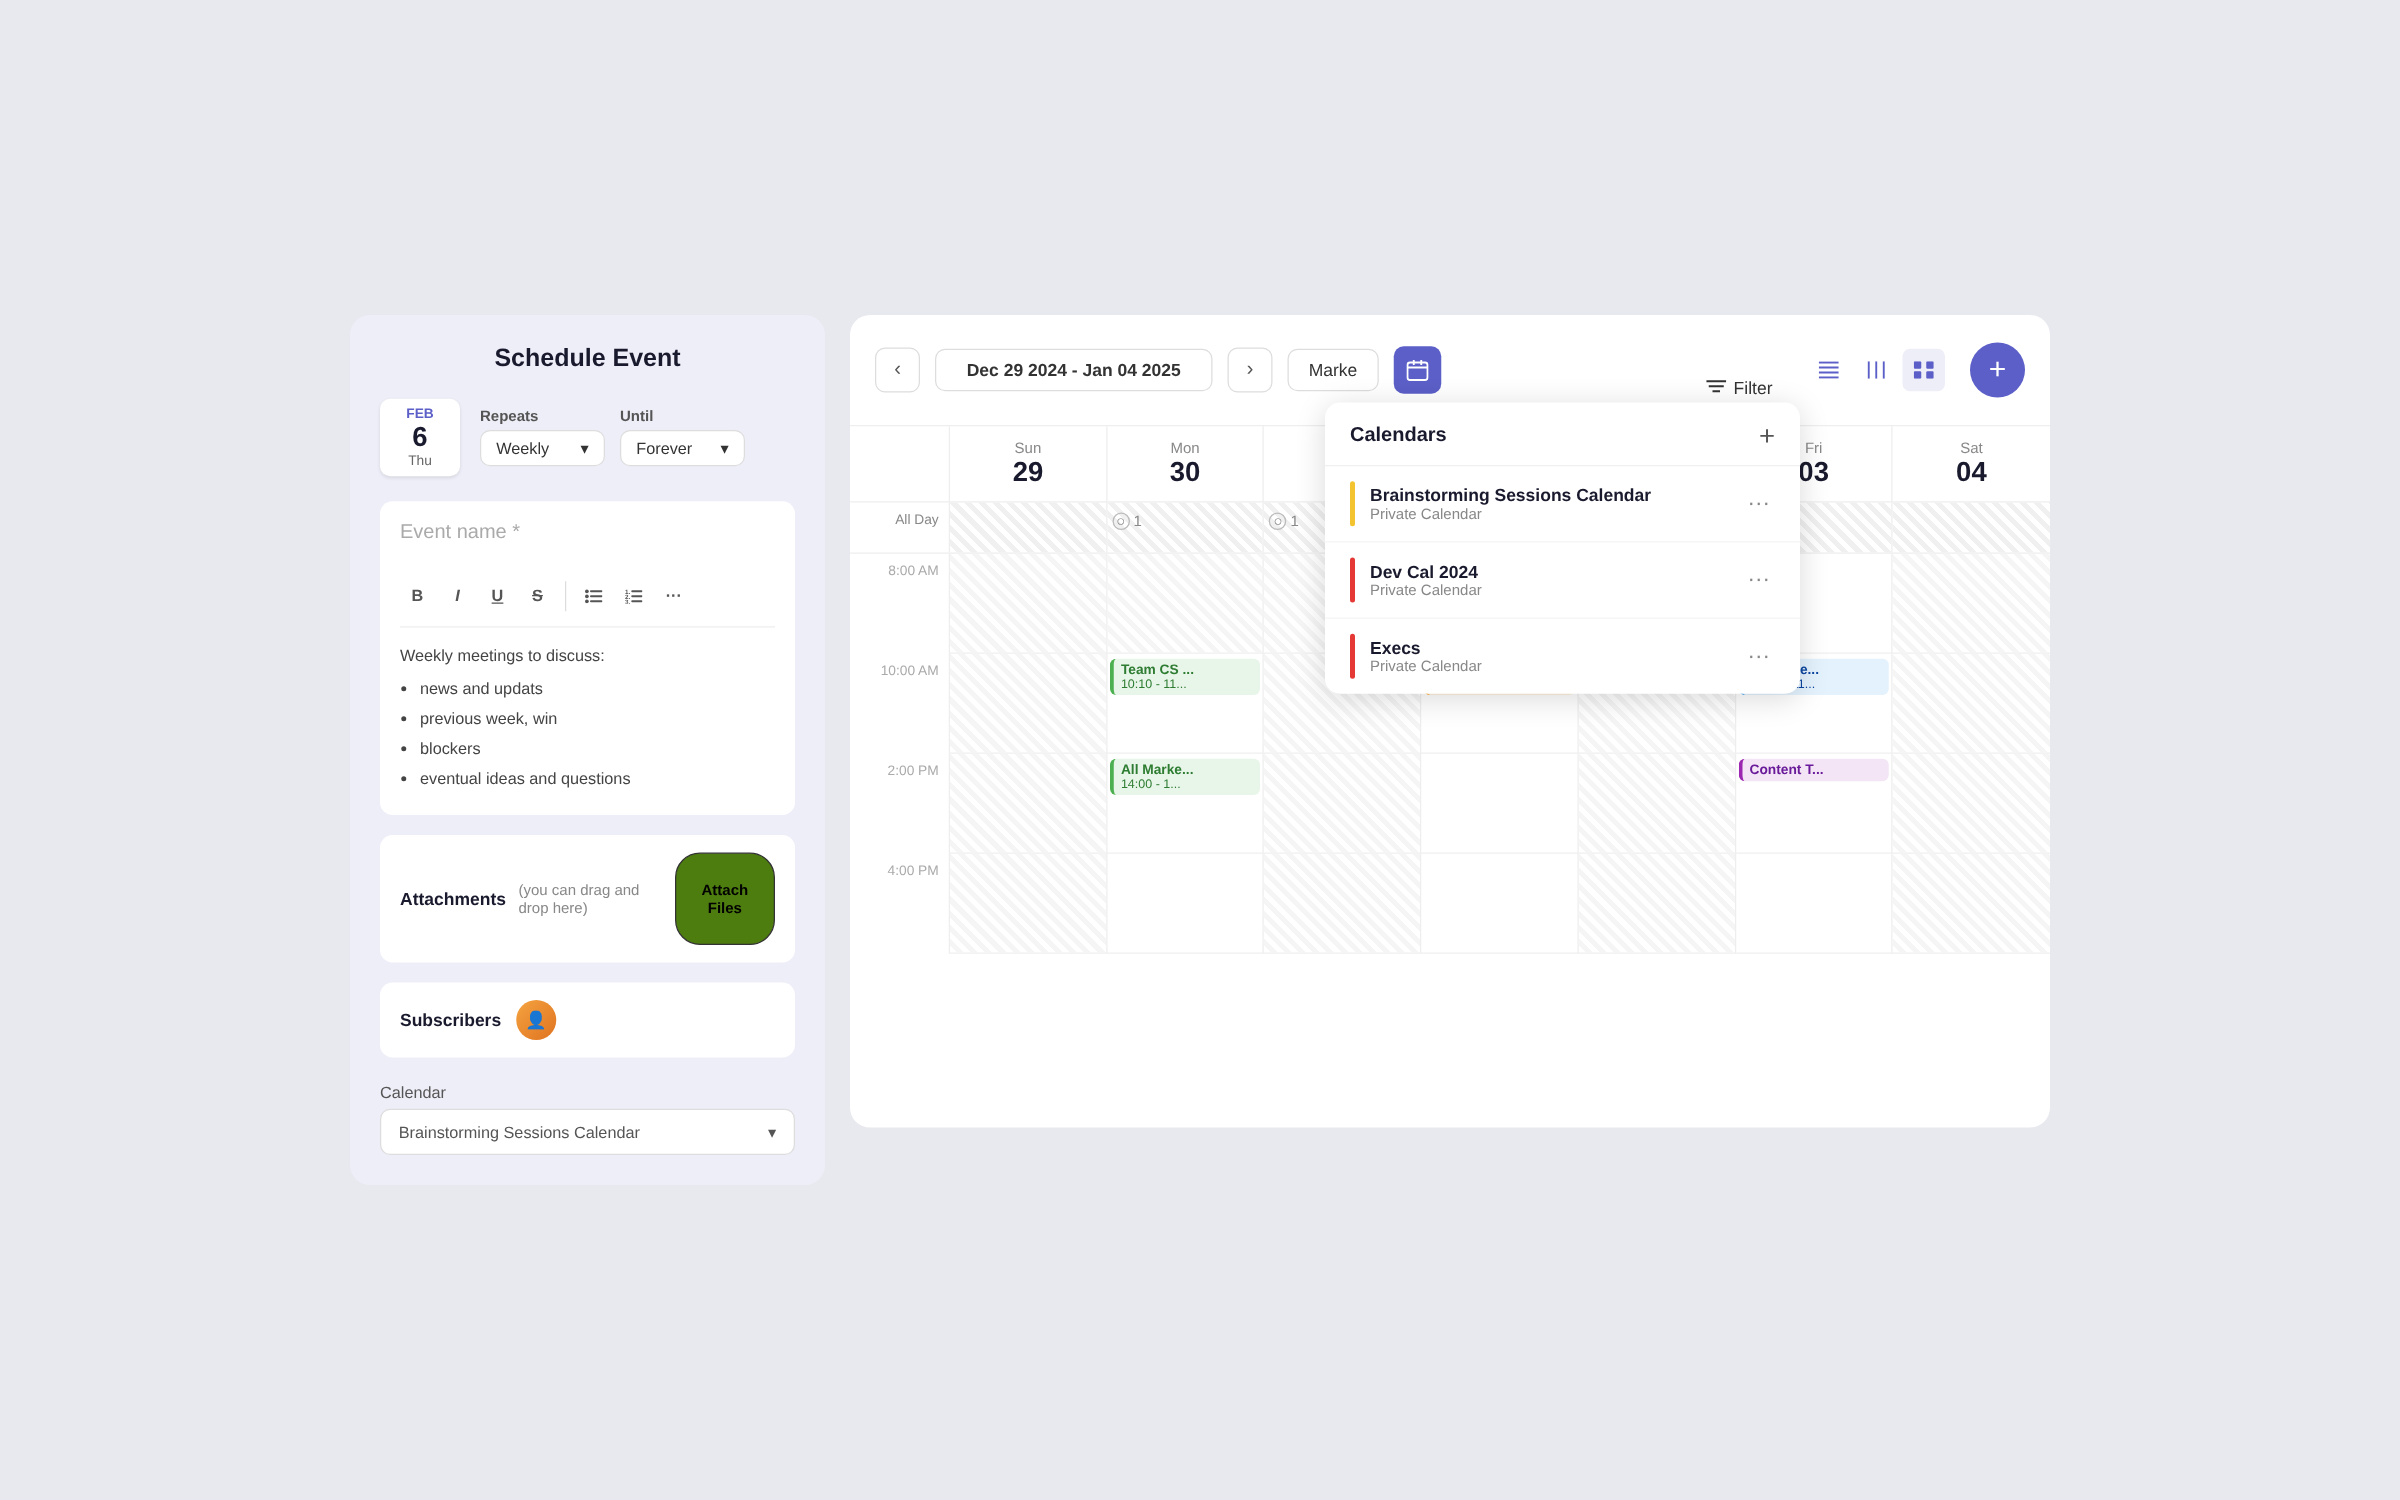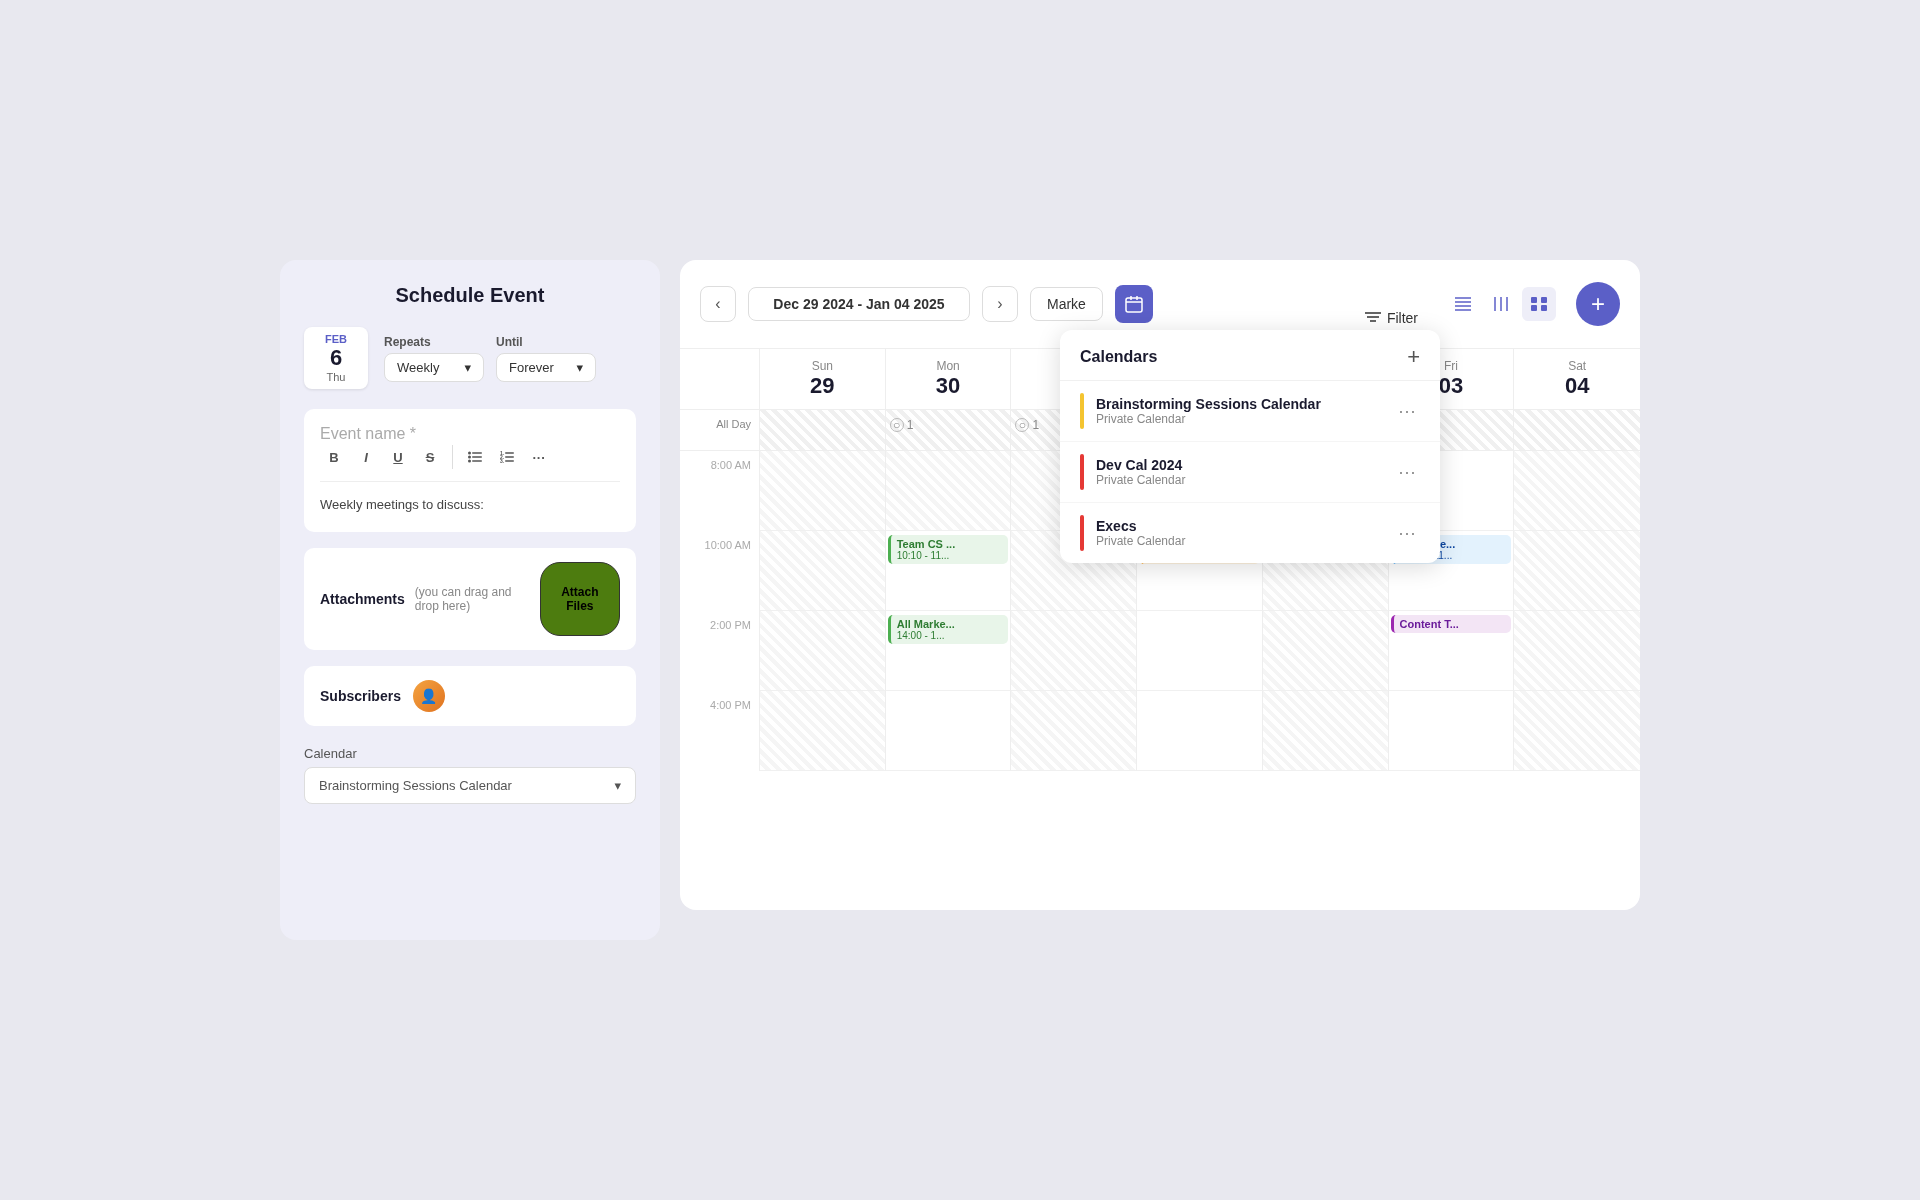--- a/index.html
+++ b/index.html
@@ -98,21 +98,21 @@
     }
     .event-name-box {
       background: white;
       border-radius: 10px;
       padding: 16px;
       margin-bottom: 16px;
     }
     .event-name-placeholder {
       font-size: 16px;
       color: #aaa;
-      margin-bottom: 0;
+      margin-bottom: 28px;
     }
     .toolbar {
       display: flex;
       gap: 4px;
       margin-bottom: 12px;
       padding-bottom: 10px;
       border-bottom: 1px solid #eee;
     }
     .toolbar-btn {
       width: 28px;
@@ -538,20 +538,26 @@
               <text x="0" y="8" font-size="5" fill="#555">2.</text>
               <rect x="5" y="5.2" width="9" height="1.6" rx="0.8" fill="#555"></rect>
               <text x="0" y="12" font-size="5" fill="#555">3.</text>
               <rect x="5" y="9.2" width="9" height="1.6" rx="0.8" fill="#555"></rect>
             </svg>
         </button>
         <button class="toolbar-btn">···</button>
       </div>
       <div class="event-content">
         <p>Weekly meetings to discuss:</p>
+        <ul>
+          <li>news and updats</li>
+          <li>previous week, win</li>
+          <li>blockers</li>
+          <li>eventual ideas and questions</li>
+        </ul>
       </div>
     </div>
 
     <div class="attachments-row">
       <span class="attachments-label">Attachments</span>
       <span class="attachments-hint">(you can drag and drop here)</span>
       <button class="attach-btn">Attach Files</button>
     </div>
 
     <div class="subscribers-row">

